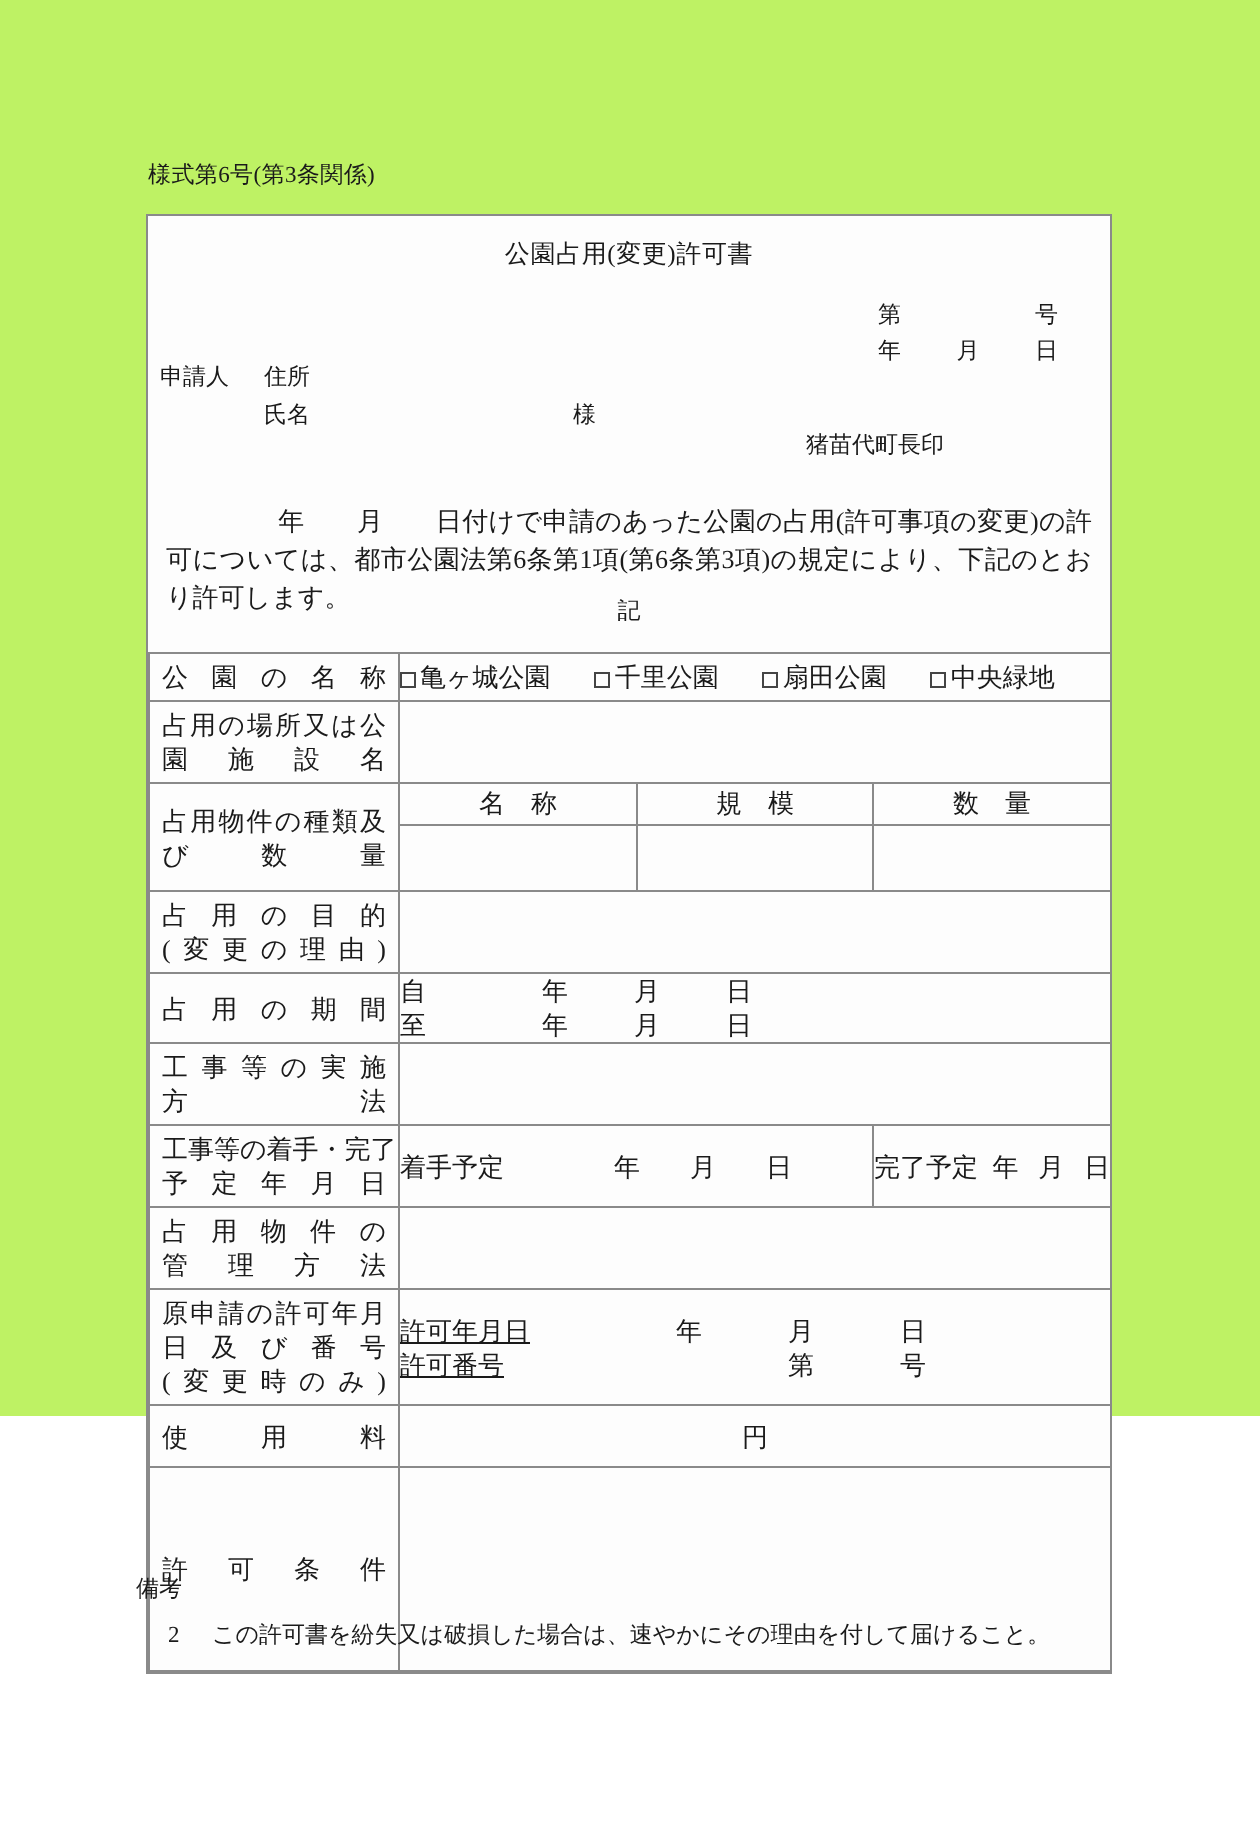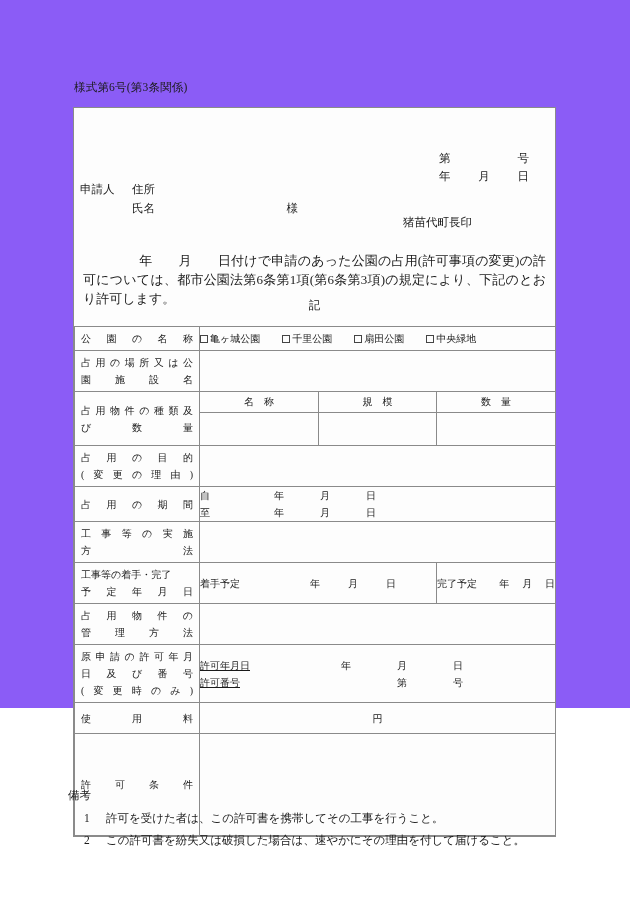--- a/index.html
+++ b/index.html
@@ -15,21 +15,21 @@
     color: #1a1a1a;
     position: relative;
     overflow: hidden;
   }
 
   .page {
     position: absolute;
     left: 0; top: 0;
     width: 630px;
     height: 708px;
-    background: #8b5cf6;
+    background: #bef264;
   }
 
   
   .form-number {
     position: absolute;
     left: 74px;
     top: 80px;
     font-size: 11.5px;
     letter-spacing: 0.2px;
     white-space: nowrap;
@@ -128,21 +128,21 @@
     left: 0;
     width: 100%;
     text-align: center;
     font-size: 11.5px;
   }
 
   
   table.form {
     width: 100%;
     border-collapse: collapse;
-    font-size: 10px;
+    font-size: 13px;
     table-layout: fixed;
   }
   table.form td {
     border: 1px solid #8a8a8a;
     padding: 0;
     vertical-align: middle;
   }
   table.form td.lbl {
     width: 125px;
     padding: 3px 6px;
@@ -241,20 +241,21 @@
 <body>
 
 <div class="page">
 
   <div class="form-number">様式第6号(第3条関係)</div>
 
   <div class="frame">
 
     <div class="head">
 
+      <div class="doc-title">公園占用(変更)許可書</div>
 
       <div class="numline">
         <div class="row1">
           <span>第</span>
           <span>号</span>
         </div>
         <div class="row2">
           <span>年</span>
           <span>月</span>
           <span>日</span>
@@ -427,20 +428,17 @@
         </td>
         <td class="val" colspan="3"></td>
       </tr>
     </tbody>
       </table>
   </div>
 
   <div class="remarks">
     <div class="r-title">備考</div>
     <div class="r-item">
-      <span class="r-num">1</span><span>許可を受けた者は、この許可書を携帯してその工事を行うこと。</span>
-    </div>
-    <div class="r-item">
       <span class="r-num">2</span><span>この許可書を紛失又は破損した場合は、速やかにその理由を付して届けること。</span>
     </div>
   </div>
 
 </div>
 
 </body></html>

